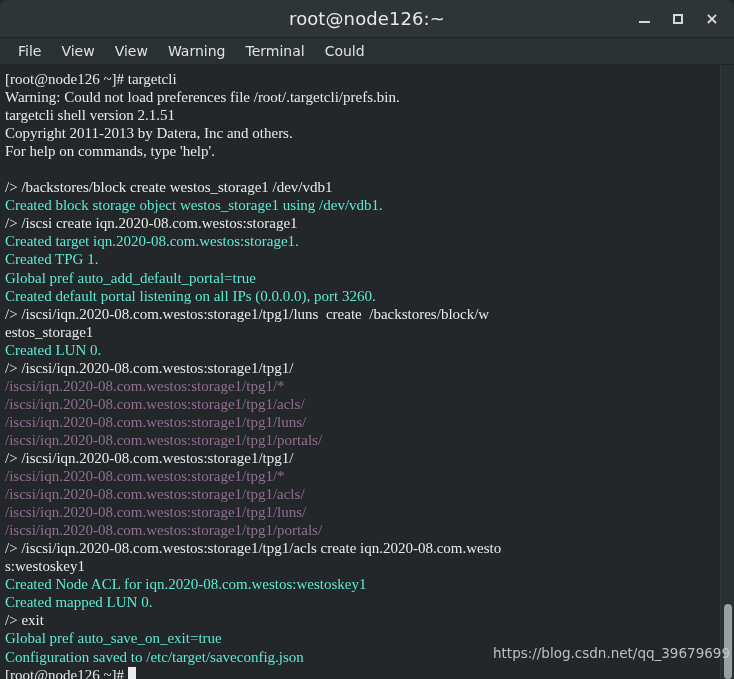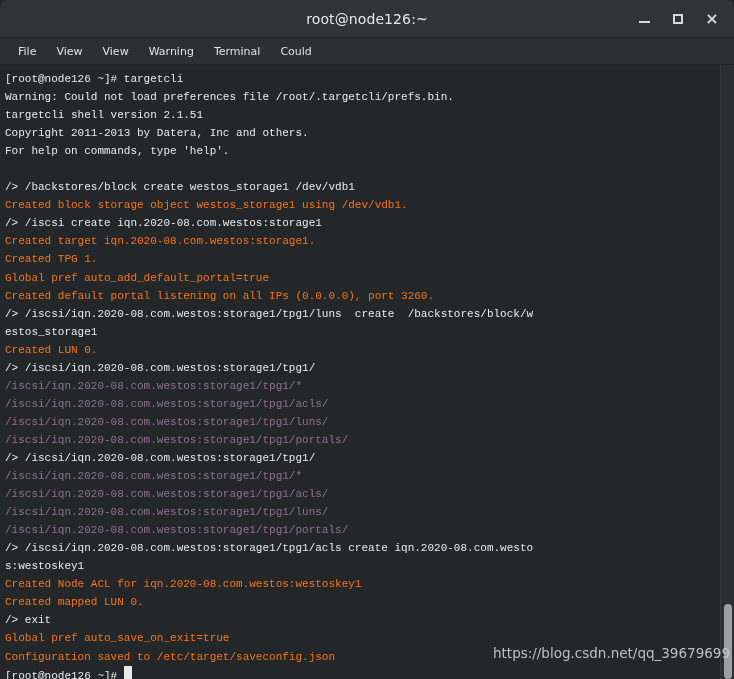--- a/index.html
+++ b/index.html
@@ -32,21 +32,21 @@
     background: #2f3436;
     border-top-left-radius: 7px;
     border-top-right-radius: 7px;
     display: flex;
     align-items: center;
     justify-content: center;
     border-bottom: 1px solid #1f2324;
   }
   .title-text {
     font-family: "DejaVu Sans", sans-serif;
-    font-size: 14px;
+    font-size: 18px;
     color: #e6e8e8;
     letter-spacing: 0.1px;
     user-select: none;
   }
   .win-controls {
     position: absolute;
     right: 8px;
     top: 0;
     height: 37px;
     display: flex;
@@ -89,21 +89,21 @@
     flex: 0 0 26px;
     background: #2b3032;
     display: flex;
     align-items: center;
     padding-left: 8px;
     gap: 0px;
     border-bottom: 1px solid #202425;
   }
   .menu-item {
     font-family: "DejaVu Sans", sans-serif;
-    font-size: 11px;
+    font-size: 14px;
     color: #dfe2e2;
     padding: 2px 10px;
     cursor: default;
     user-select: none;
   }
 
   
   .term-wrap {
     position: relative;
     flex: 1 1 auto;
@@ -111,29 +111,29 @@
     overflow: hidden;
   }
   .term {
     position: absolute;
     left: 0;
     top: 0;
     right: 0;
     bottom: 0;
     padding: 5px 0 0 5px;
     box-sizing: border-box;
-    font-family: Liberation Mono, monospace;
-    font-size: 11px;
+    font-family: Liberation Serif, serif;
+    font-size: 15px;
     line-height: 18.05px;
     white-space: pre;
     color: #e8e8e8;
   }
   .line { height: 18.05px; }
   .c-white  { color: #e9eaea; }
-  .c-green  { color: #f97316; }
+  .c-green  { color: #5eead4; }
   .c-purple { color: #8f6f92; }
 
   .cursor {
     display: inline-block;
     width: 8.6px;
     height: 15px;
     background: #e9eaea;
     vertical-align: -2px;
   }
 

